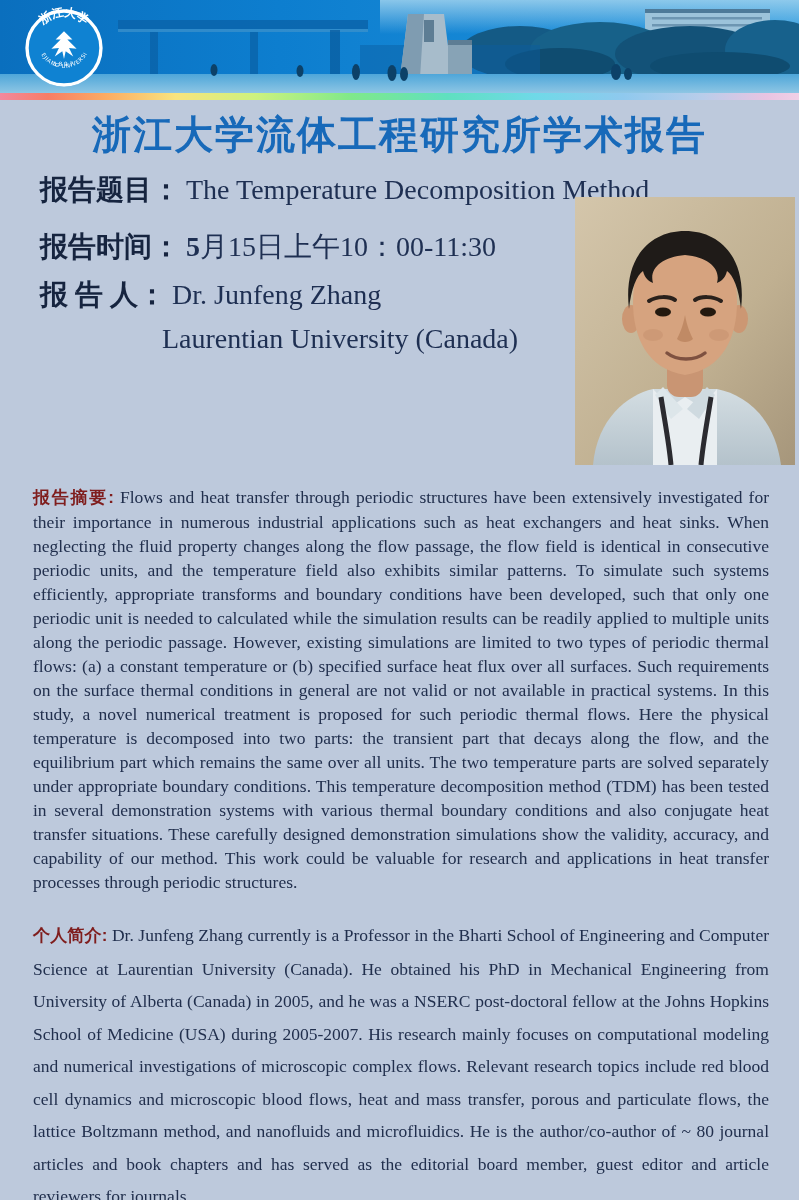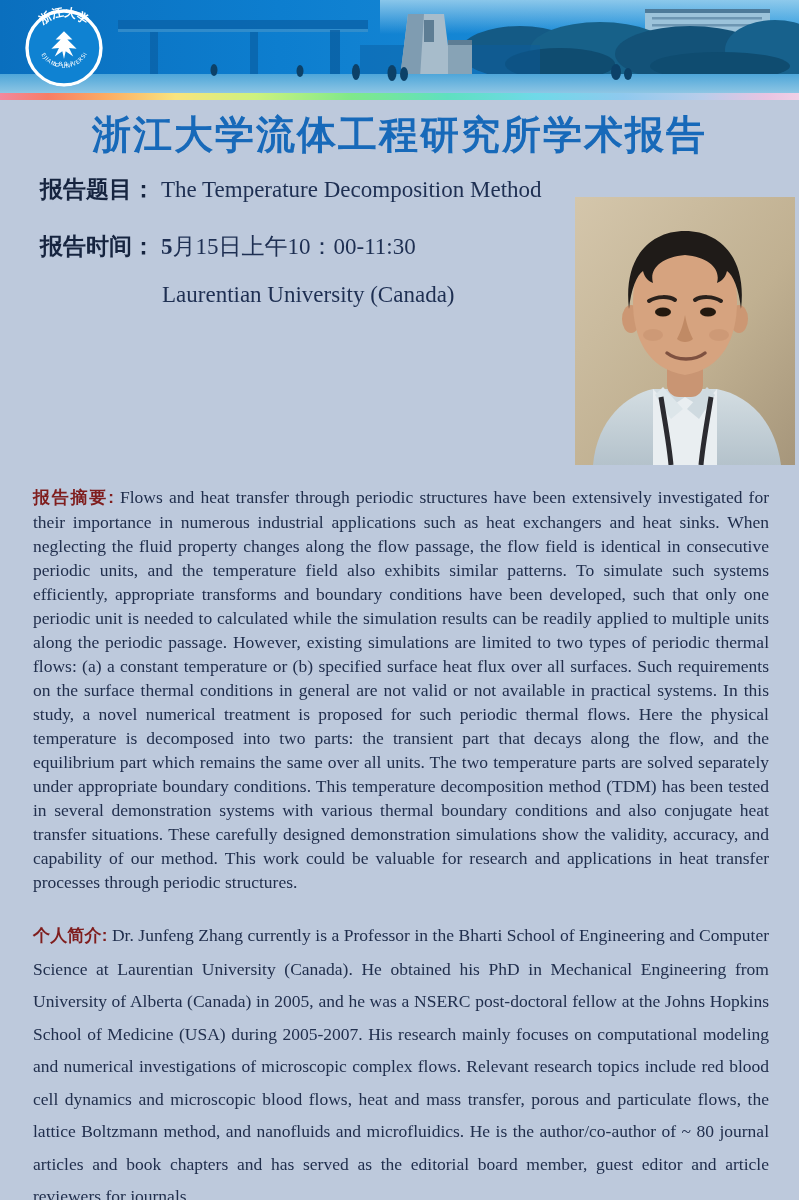--- a/index.html
+++ b/index.html
@@ -53,21 +53,21 @@
     letter-spacing: 2px;
     color: #1769b9;
     line-height: 50px;
   }
 
   
   .info {
     position: relative;
     padding: 14px 34px 0 40px;
     height: 318px;
-    font-size: 23px;
+    font-size: 28px;
   }
   .info-row { line-height: 31px; white-space: nowrap; }
   .row-topic1      { margin-bottom: 26px; }
   .row-topic2      { margin-bottom: 24px; padding-left: 132px; }
   .row-time        { margin-bottom: 17px; }
   .row-location    { margin-bottom: 23px; }
   .row-speaker     { margin-bottom: 13px; }
   .row-affiliation { padding-left: 122px; }
 
   .zh-label {
@@ -210,20 +210,23 @@
 
   <h1 class="poster-title">浙江大学流体工程研究所学术报告</h1>
 
   <section class="info">
     <div class="info-row row-topic1">
       <span class="zh-label">报告题目：</span><span>The Temperature Decomposition Method</span>
     </div>
     <div class="info-row row-time">
       <span class="zh-label">报告时间：</span><span class="num-bold">5</span><span>月15日上午10：00-11:30</span>
     </div>
+    <div class="info-row row-speaker">
+      <span class="zh-label">报 告 人：</span><span>Dr. Junfeng Zhang</span>
+    </div>
     <div class="info-row row-affiliation">
       <span>Laurentian University (Canada)</span>
     </div>
   </section>
 
   <div class="speaker-photo">
     <svg viewBox="0 0 220 268" preserveAspectRatio="none">
       <defs>
         <linearGradient id="photoBg" x1="0" y1="0" x2="1" y2="1">
           <stop offset="0" stop-color="#d4c6ab"></stop>

